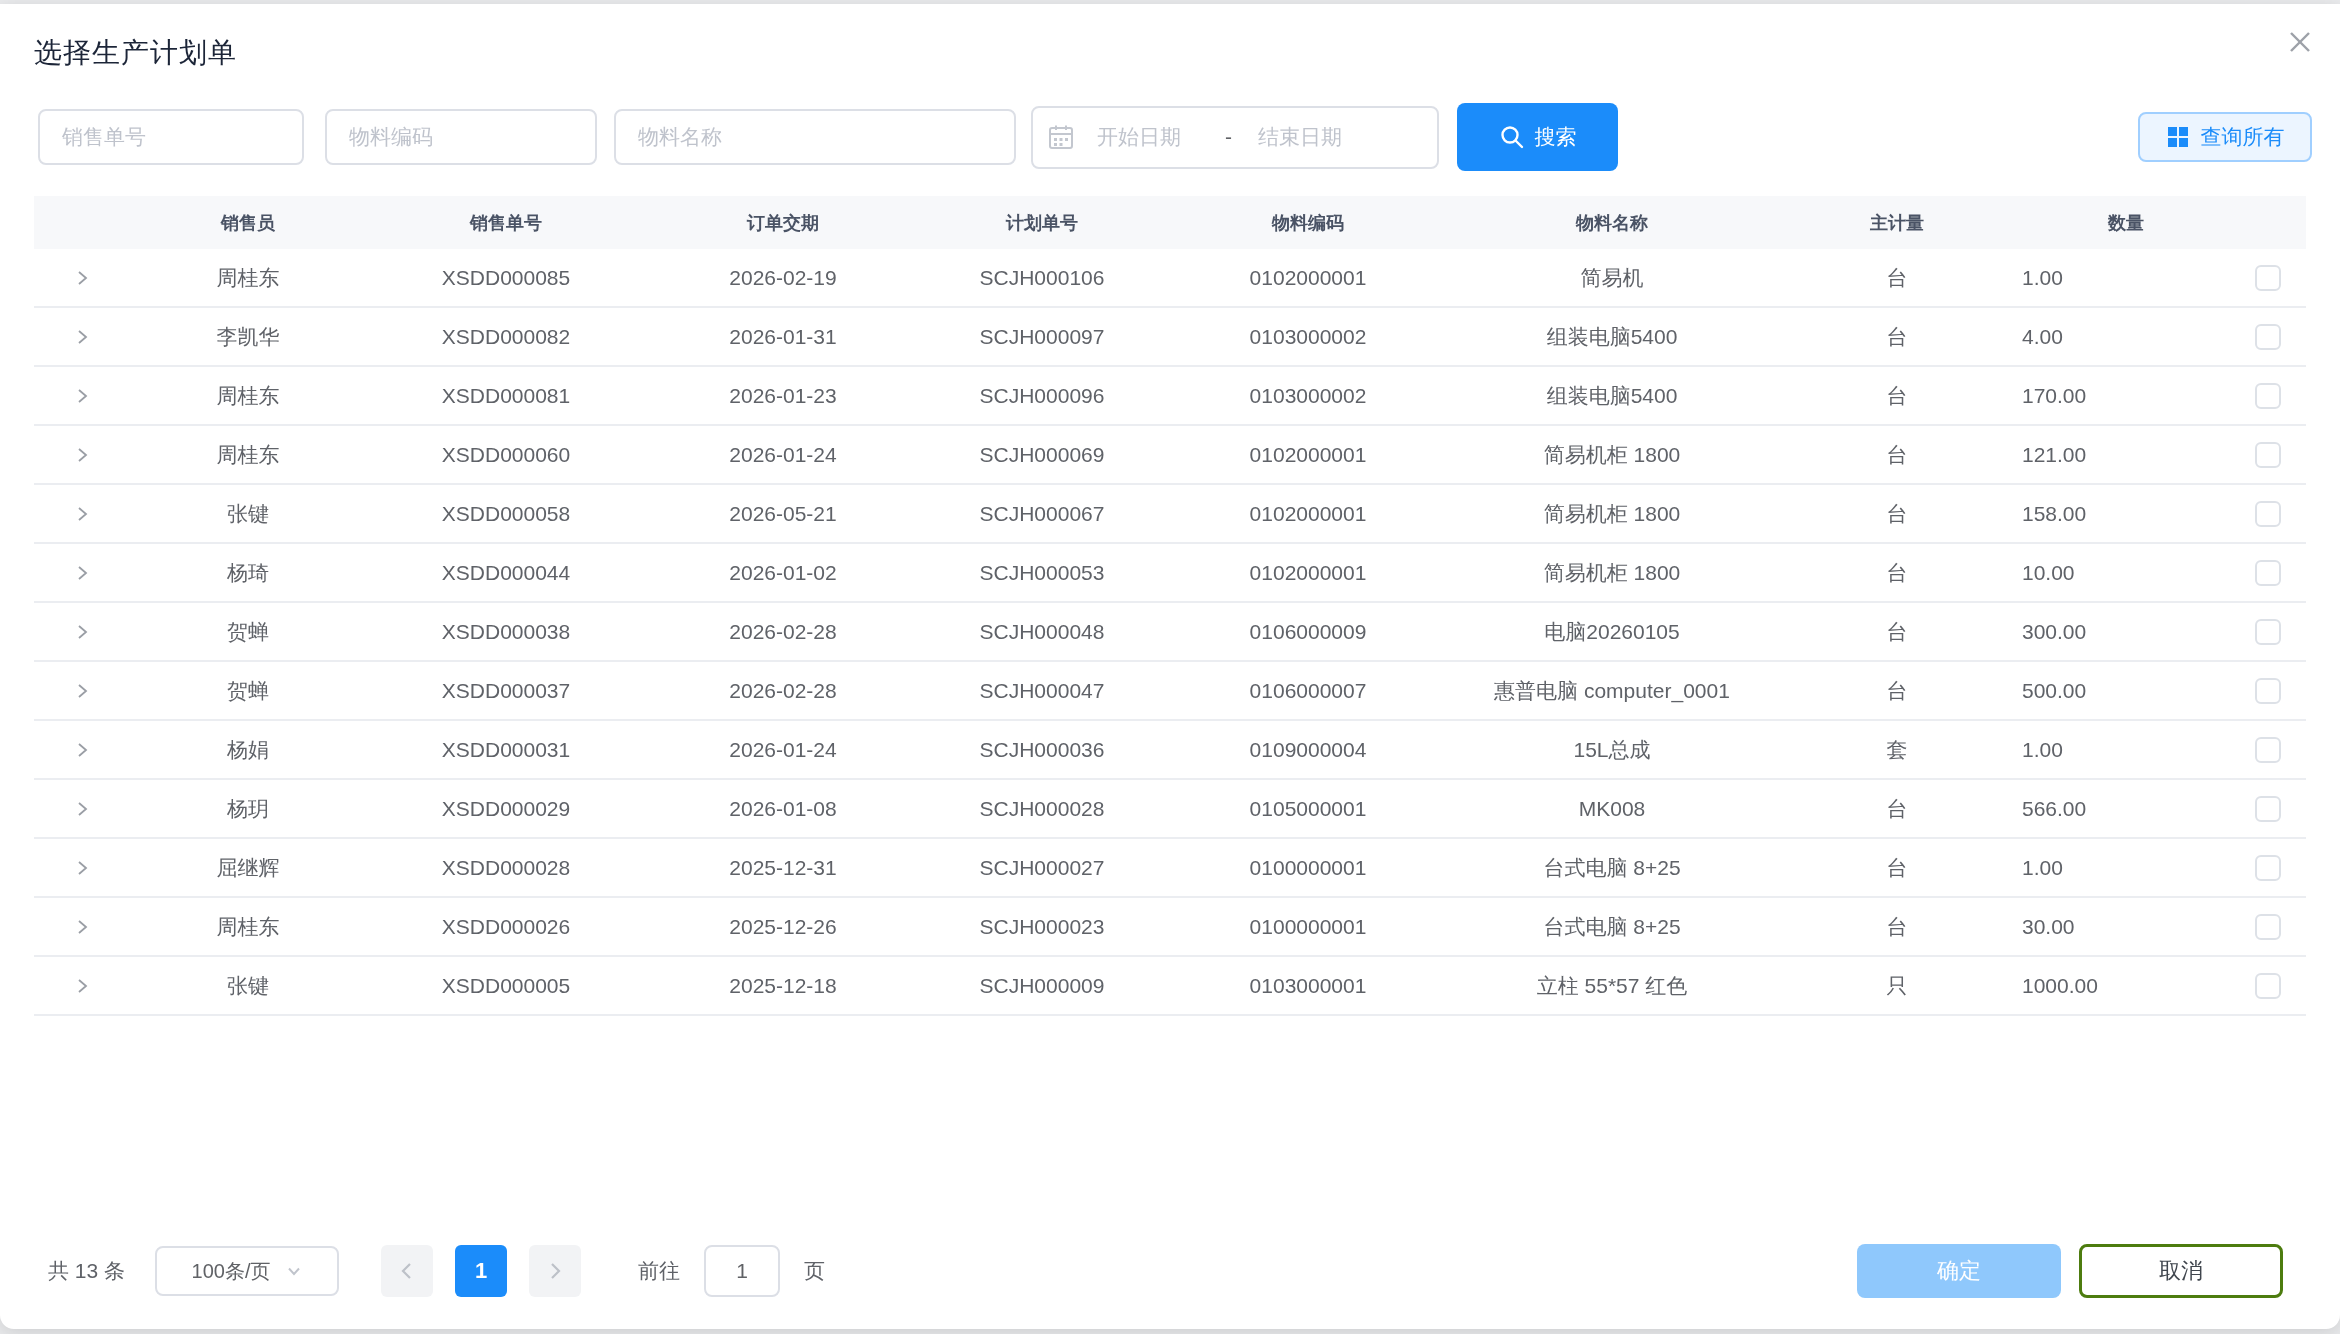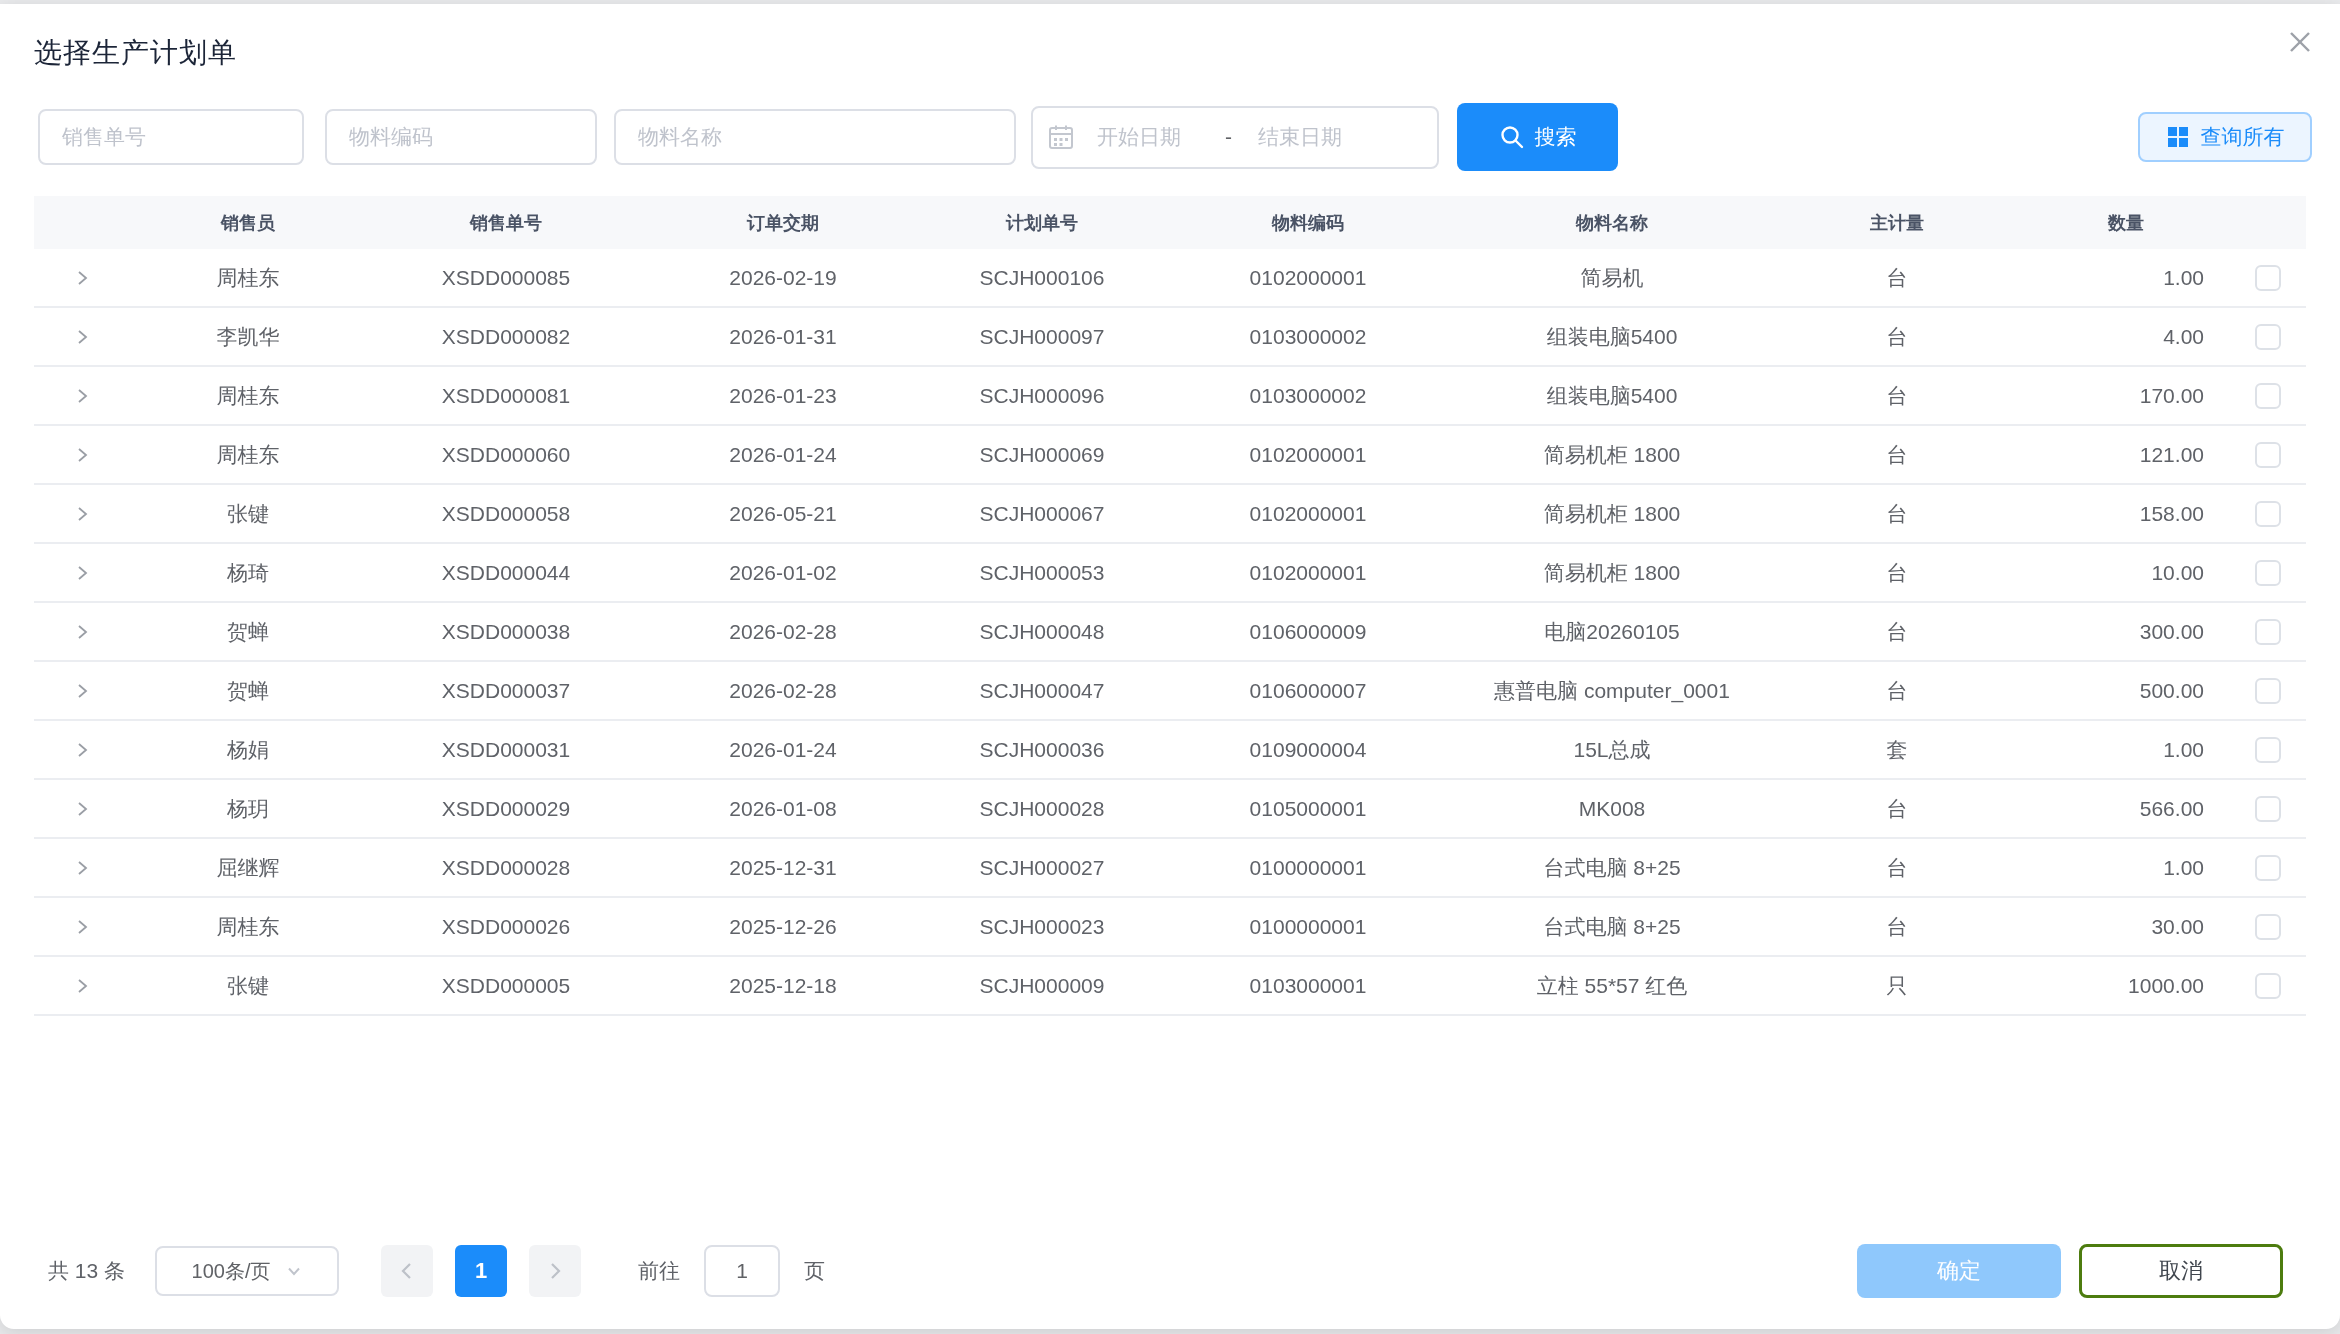--- a/index.html
+++ b/index.html
@@ -86,21 +86,21 @@
   }
   .c { text-align: center; overflow: hidden; white-space: nowrap; }
   .c-expand { width: 96px;  display:flex; align-items:center; justify-content:center; }
   .c-sp     { width: 236px; }
   .c-so     { width: 280px; }
   .c-dd     { width: 274px; }
   .c-pn     { width: 244px; }
   .c-mc     { width: 288px; }
   .c-mn     { width: 320px; }
   .c-un     { width: 250px; }
-  .c-qty    { width: 208px; text-align: right; padding-right: 26px; }
+  .c-qty    { width: 208px; text-align: left; padding-right: 26px; }
   .t-head .c-qty { text-align: center; padding-right: 0; }
   .c-chk    { width: 76px; display:flex; align-items:center; justify-content:center; }
   .chk {
     width: 26px; height: 26px; border: 2px solid #dde1e7;
     border-radius: 6px; background: #fff; cursor: pointer;
   }
   .expand-ico { cursor: pointer; display:flex; }
   
   .bottom-bar {
     position: absolute; left: 0; right: 0; bottom: 31px; height: 54px;

